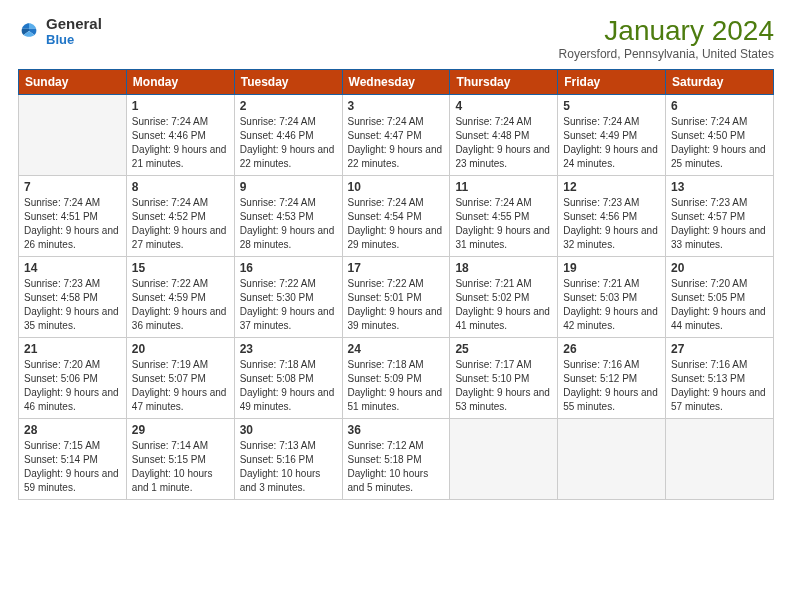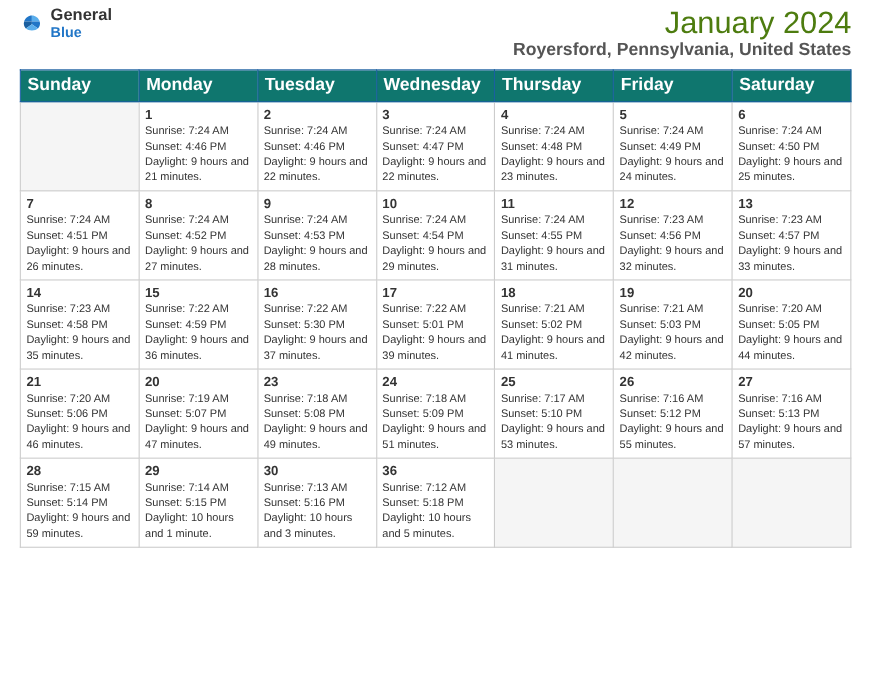--- a/index.html
+++ b/index.html
@@ -10,21 +10,20 @@
       font-family: Arial, sans-serif;
       font-size: 11px;
       overflow: hidden;
     }
     .page {
       width: 792px;
       height: 508px;
       padding: 16px 18px 10px 18px;
       display: flex;
       flex-direction: column;
-      justify-content: flex-end;
     }
     .top-area {
       display: flex;
       align-items: flex-start;
       justify-content: space-between;
       margin-bottom: 8px;
     }
     .logo {
       display: flex;
       align-items: center;
@@ -53,35 +52,35 @@
     .title-area {
       text-align: right;
     }
     .title-area h1 {
       font-size: 28px;
       font-weight: normal;
       color: #4d7c0f;
       line-height: 1.1;
     }
     .title-area h2 {
-      font-size: 16px;
-      font-weight: bold;
+      font-size: 12px;
+      font-weight: normal;
       color: #555;
     }
     .calendar {
       width: 100%;
       border-collapse: collapse;
       flex: 1;
     }
     .calendar th {
-      background: #0f766e;
+      background: #c2410c;
       color: #fff;
       text-align: left;
       padding: 5px 6px;
-      font-size: 16px;
+      font-size: 12px;
       font-weight: bold;
       border: 1px solid #1a5fa0;
     }
     .calendar td {
       border: 1px solid #ccc;
       vertical-align: top;
       padding: 4px 5px;
       width: 107px;
       background: #fff;
     }

